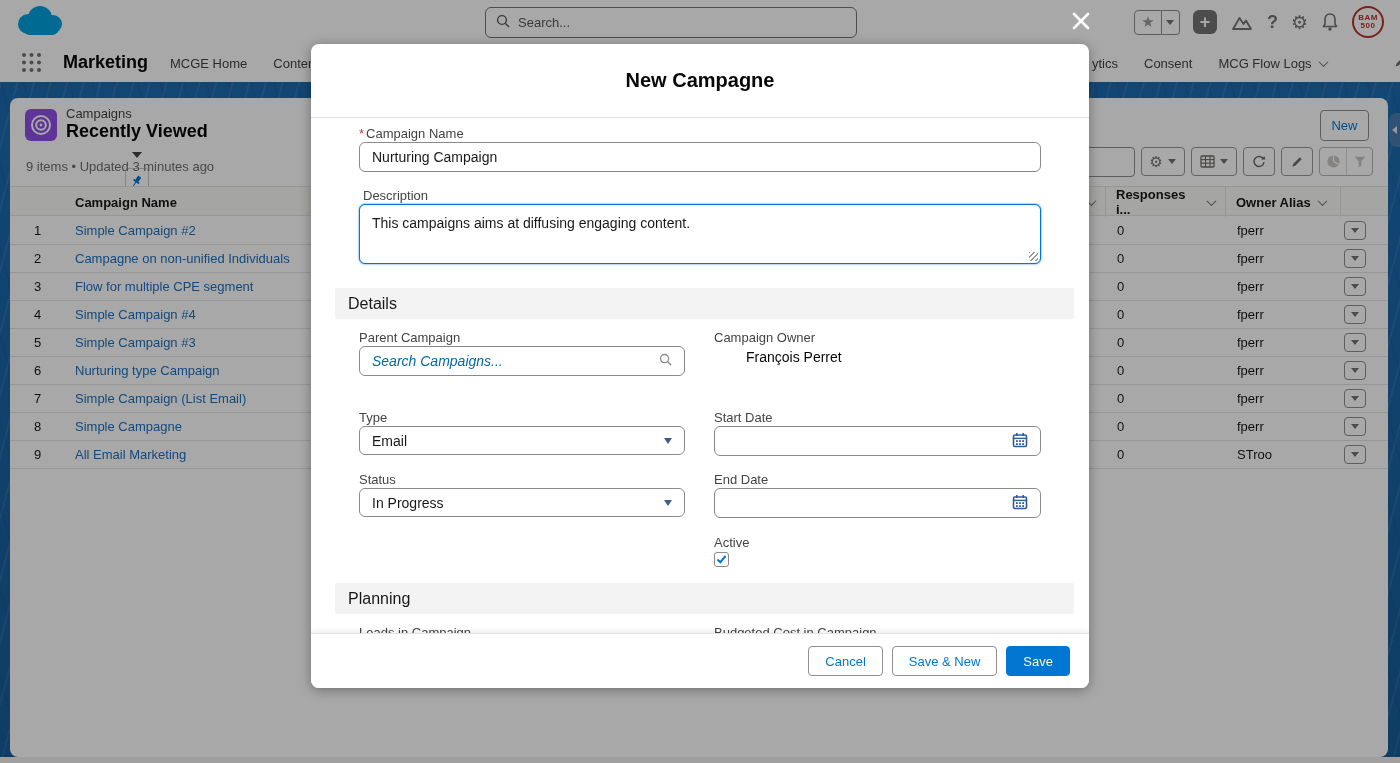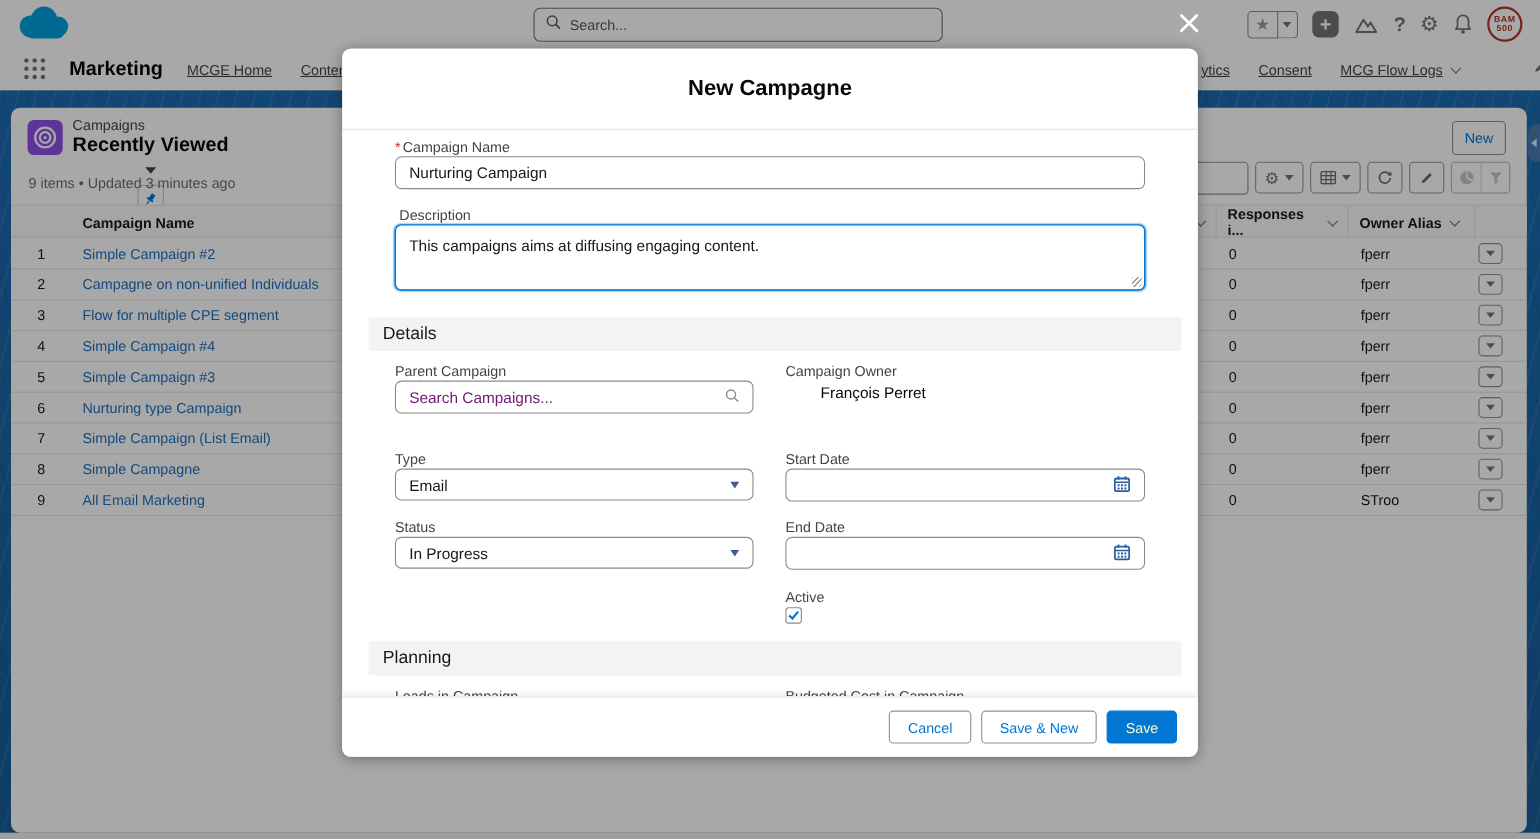--- a/index.html
+++ b/index.html
@@ -23,21 +23,21 @@
   .q-glyph { font-size:18px; font-weight:bold; color:#747474; }
   #avatar { width:32px; height:32px; border-radius:50%; background:#fff; border:2px solid #b9332c; display:flex; flex-direction:column; align-items:center; justify-content:center; line-height:1; }
   #avatar span { color:#b9332c; font-size:8px; font-weight:bold; letter-spacing:.5px; }
 
   
   #nav-bar { position:absolute; left:0; top:44px; width:1400px; height:38px; background:#fff; z-index:1; }
   #waffle { position:absolute; left:21px; top:8px; cursor:pointer; }
   #app-name { position:absolute; left:63px; top:8px; font-size:18px; font-weight:bold; color:#080707; }
   #nav-tabs-left { position:absolute; left:170px; top:0; height:38px; display:flex; align-items:center; gap:26px; }
   #nav-tabs-right { position:absolute; left:1092px; top:0; height:38px; display:flex; align-items:center; gap:26px; }
-  .nav-tab { font-size:13px; color:#444; white-space:nowrap; cursor:pointer; display:flex; align-items:center; gap:8px;text-decoration:underline; }
+  .nav-tab { font-size:13px; color:#444; white-space:nowrap; cursor:pointer; display:flex; align-items:center; gap:8px; }
   .chev { width:7px; height:7px; border-right:1.6px solid #747474; border-bottom:1.6px solid #747474; transform:rotate(45deg) translate(-1px,-1px); display:inline-block; }
   #nav-pencil { margin-left:40px; }
 
   
   #page-bg { position:absolute; left:0; top:82px; width:1400px; height:681px;
     background:linear-gradient(180deg,#1c6cb1 0%,#175d99 100%); }
   #page-bg::after { content:""; position:absolute; inset:0;
     background:repeating-linear-gradient(105deg, rgba(255,255,255,0.07) 0 2px, transparent 2px 16px),
                repeating-linear-gradient(75deg, rgba(0,0,0,0.05) 0 2px, transparent 2px 22px); }
   #bottom-strip { position:absolute; left:0; top:757px; width:1400px; height:6px; background:#f3f2f2; }
@@ -405,21 +405,21 @@
     <input class="f-input" style="left: 48px; top: 24px; width: 682px; height: 30px;" value="Nurturing Campaign">
 
     <div class="f-label" style="left:52px; top:70px;">Description</div>
     <textarea class="f-input" style="left: 48px; top: 86px; width: 682px; height: 60px;">This campaigns aims at diffusing engaging content.</textarea>
     <div class="ta-resize" style="left:718px; top:134px;"></div>
 
     <div class="sect" style="top:170px;">Details</div>
 
     <div class="f-label" style="left:48px; top:212px;">Parent Campaign</div>
     <div class="combo" style="left:48px; top:228px; width:326px; height:30px;">
-      <span style="color:#701a75;">Search Campaigns...</span>
+      <span style="color:#0369a1;font-style:italic;">Search Campaigns...</span>
       <span>
         <svg width="13" height="13" viewBox="0 0 14 14">
             <circle cx="6" cy="6" r="4.4" fill="none" stroke="#8a8a8a" stroke-width="1.4"></circle>
             <line x1="9.4" y1="9.4" x2="13" y2="13" stroke="#8a8a8a" stroke-width="1.4"></line>
           </svg>
       </span>
     </div>
     <div class="f-label" style="left:403px; top:212px;">Campaign Owner</div>
     <div class="static-val" style="left:403px; top:231px;margin-left:32px;">François Perret</div>
 

